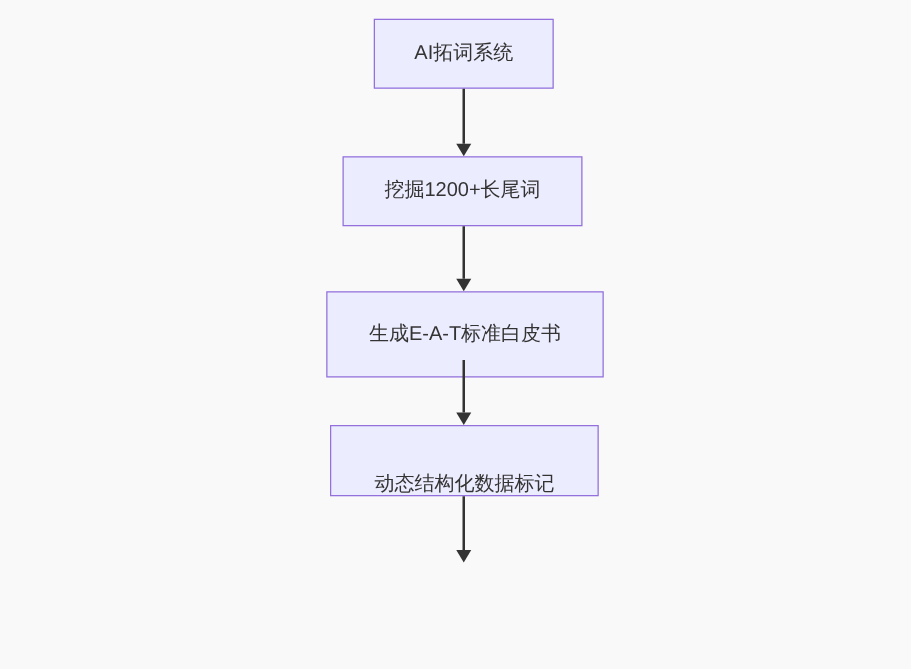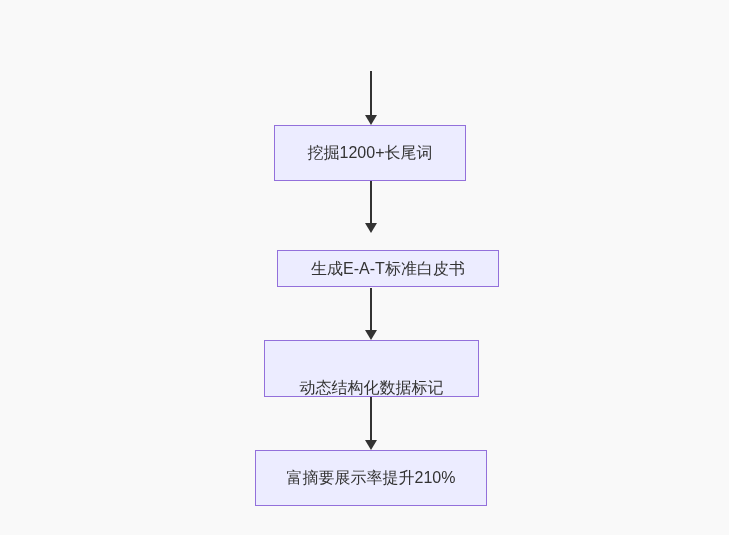--- a/index.html
+++ b/index.html
@@ -32,21 +32,21 @@
     line-height: 1;
     display: flex;
     align-items: center;
     justify-content: center;
     text-align: center;
     white-space: nowrap;
   }
 
   .node-1 { left: 299px; top: 15px;  width: 144px; height: 56px; }
   .node-2 { left: 274px; top: 125px; width: 192px; height: 56px; }
-  .node-3 { left: 261px; top: 250px; width: 222px; height: 37px; margin-left: 16px; }
+  .node-3 { left: 261px; top: 233px; width: 222px; height: 69px; }
   .node-4 { left: 264px; top: 340px; width: 215px; height: 57px; align-items: flex-end; }
   .node-5 { left: 255px; top: 450px; width: 232px; height: 56px; }
 
   .connector {
     position: absolute;
     left: 365px;           
     width: 12px;
     display: flex;
     flex-direction: column;
     align-items: center;
@@ -68,20 +68,23 @@
     border-left: 6px solid transparent;
     border-right: 6px solid transparent;
     border-top: 10px solid var(--arrow);
   }
 </style>
 </head>
 <body>
 
 <div class="canvas">
 
+  <div class="flow-node node-1">
+    <span>AI拓词系统</span>
+  </div>
 
   <div class="connector conn-1">
     <div class="arrow-line"></div>
     <div class="arrow-head"></div>
   </div>
 
   <div class="flow-node node-2">
     <span>挖掘1200+长尾词</span>
   </div>
 
@@ -101,17 +104,14 @@
 
   <div class="flow-node node-4">
     <span>动态结构化数据标记</span>
   </div>
 
   <div class="connector conn-4">
     <div class="arrow-line"></div>
     <div class="arrow-head"></div>
   </div>
 
-  <div class="flow-node node-5">
-    <span>富摘要展示率提升210%</span>
-  </div>
 
 </div>
 
 </body></html>

